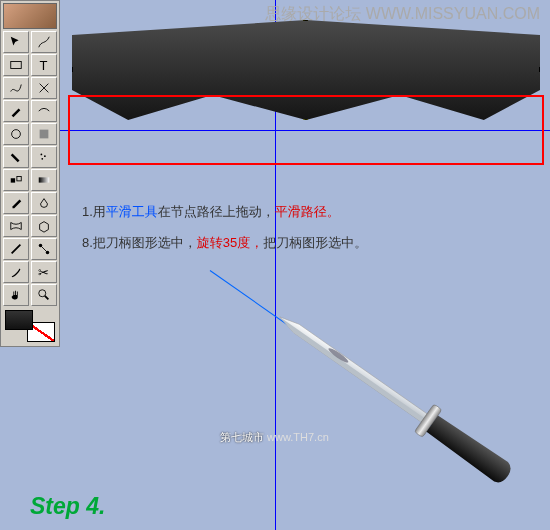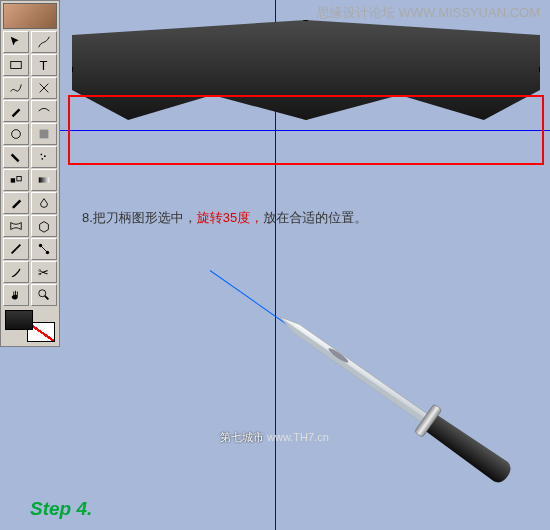--- a/index.html
+++ b/index.html
@@ -16,30 +16,30 @@
 .canvas-top{position:absolute;left:72px;top:20px;right:10px;height:160px}
 .shape{width:100%;height:100px;background:linear-gradient(#4a4a4a,#151515);clip-path:polygon(0 15%,50% 0,100% 15%,100% 70%,88% 100%,70% 75%,50% 100%,30% 75%,12% 100%,0 70%);position:relative}
 .sel-box{position:absolute;left:-2px;top:-2px;right:-2px;bottom:-2px;border:1px solid #00f}
 .handle{position:absolute;width:5px;height:5px;background:#ff0;border:1px solid #000}
 .h-tl{left:-3px;top:-3px}.h-tm{left:50%;top:-3px;margin-left:-3px}.h-tr{right:-3px;top:-3px}
 .h-ml{left:-3px;top:50%;margin-top:-3px}.h-mr{right:-3px;top:50%;margin-top:-3px}
 .h-bl{left:-3px;bottom:-3px}.h-bm{left:50%;bottom:-3px;margin-left:-3px}.h-br{right:-3px;bottom:-3px}
 .red-rect{position:absolute;left:-4px;top:75px;right:-4px;height:70px;border:2px solid red}
 .guide-v{position:absolute;left:50%;top:0;width:1px;height:530px;background:#00f}
 .guide-h{position:absolute;left:0;right:0;top:130px;height:1px;background:#00f}
-.watermark-tr{position:absolute;right:10px;top:4px;font-size:13px;color:#aaa}
+.watermark-tr{position:absolute;right:10px;top:4px;font-size:16px;color:#aaa}
 .instructions{position:absolute;left:82px;top:200px;right:10px;font-size:13px;line-height:1.9;color:#333}
 .inst1 .hl{color:#0050ff}
 .inst1 .em,.inst2 .em{color:#d00}
 .inst2{margin-top:6px}
 .knife-area{position:absolute;left:200px;top:260px;width:340px;height:240px}
 .knife-area svg{width:100%;height:100%}
 .wm2{position:absolute;left:220px;top:430px;font-size:11px;color:#ddd}
 .wm2 b{color:#fff;font-weight:normal;text-shadow:0 0 2px #000}
-.step{position:absolute;left:30px;bottom:10px;font-size:19px;font-weight:bold;color:#00a838;font-style:italic}
+.step{position:absolute;left:30px;bottom:10px;font-size:23px;font-weight:bold;color:#00a838;font-style:italic}
 .guide-d{position:absolute;left:210px;top:270px;width:360px;height:1px;background:#0066ff;transform:rotate(35deg);transform-origin:left center}
 </style>
 </head>
 <body>
 
 <div class="guide-h"></div>
 <div class="guide-v"></div>
 
 <div class="toolbox">
   <div class="tb-head"></div>
@@ -187,22 +187,25 @@
         <div class="handle h-mr"></div>
       <div class="handle h-bl"></div>
         <div class="handle h-bm"></div>
         <div class="handle h-br"></div>
     </div>
   </div>
   <div class="red-rect"></div>
 </div>
 
 <div class="instructions">
+  <div class="inst1">
+    <span>1.用</span><span class="hl">平滑工具</span><span>在节点路径上拖动，</span><span class="em">平滑路径。</span>
+  </div>
   <div class="inst2">
-    <span>8.把刀柄图形选中，</span><span class="em">旋转35度，</span><span>放在合适的位置。</span>
+    <span>8.把刀柄图形选中，</span><span class="em">旋转35度，</span><span>把刀柄图形选中。</span>
   </div>
 </div>
 
 <div class="guide-d"></div>
 
 <div class="knife-area">
 <svg viewBox="0 0 340 240">
   <defs>
     <linearGradient id="blade" x1="0" y1="0" x2="1" y2="1">
       <stop offset="0" stop-color="#fff"></stop>

